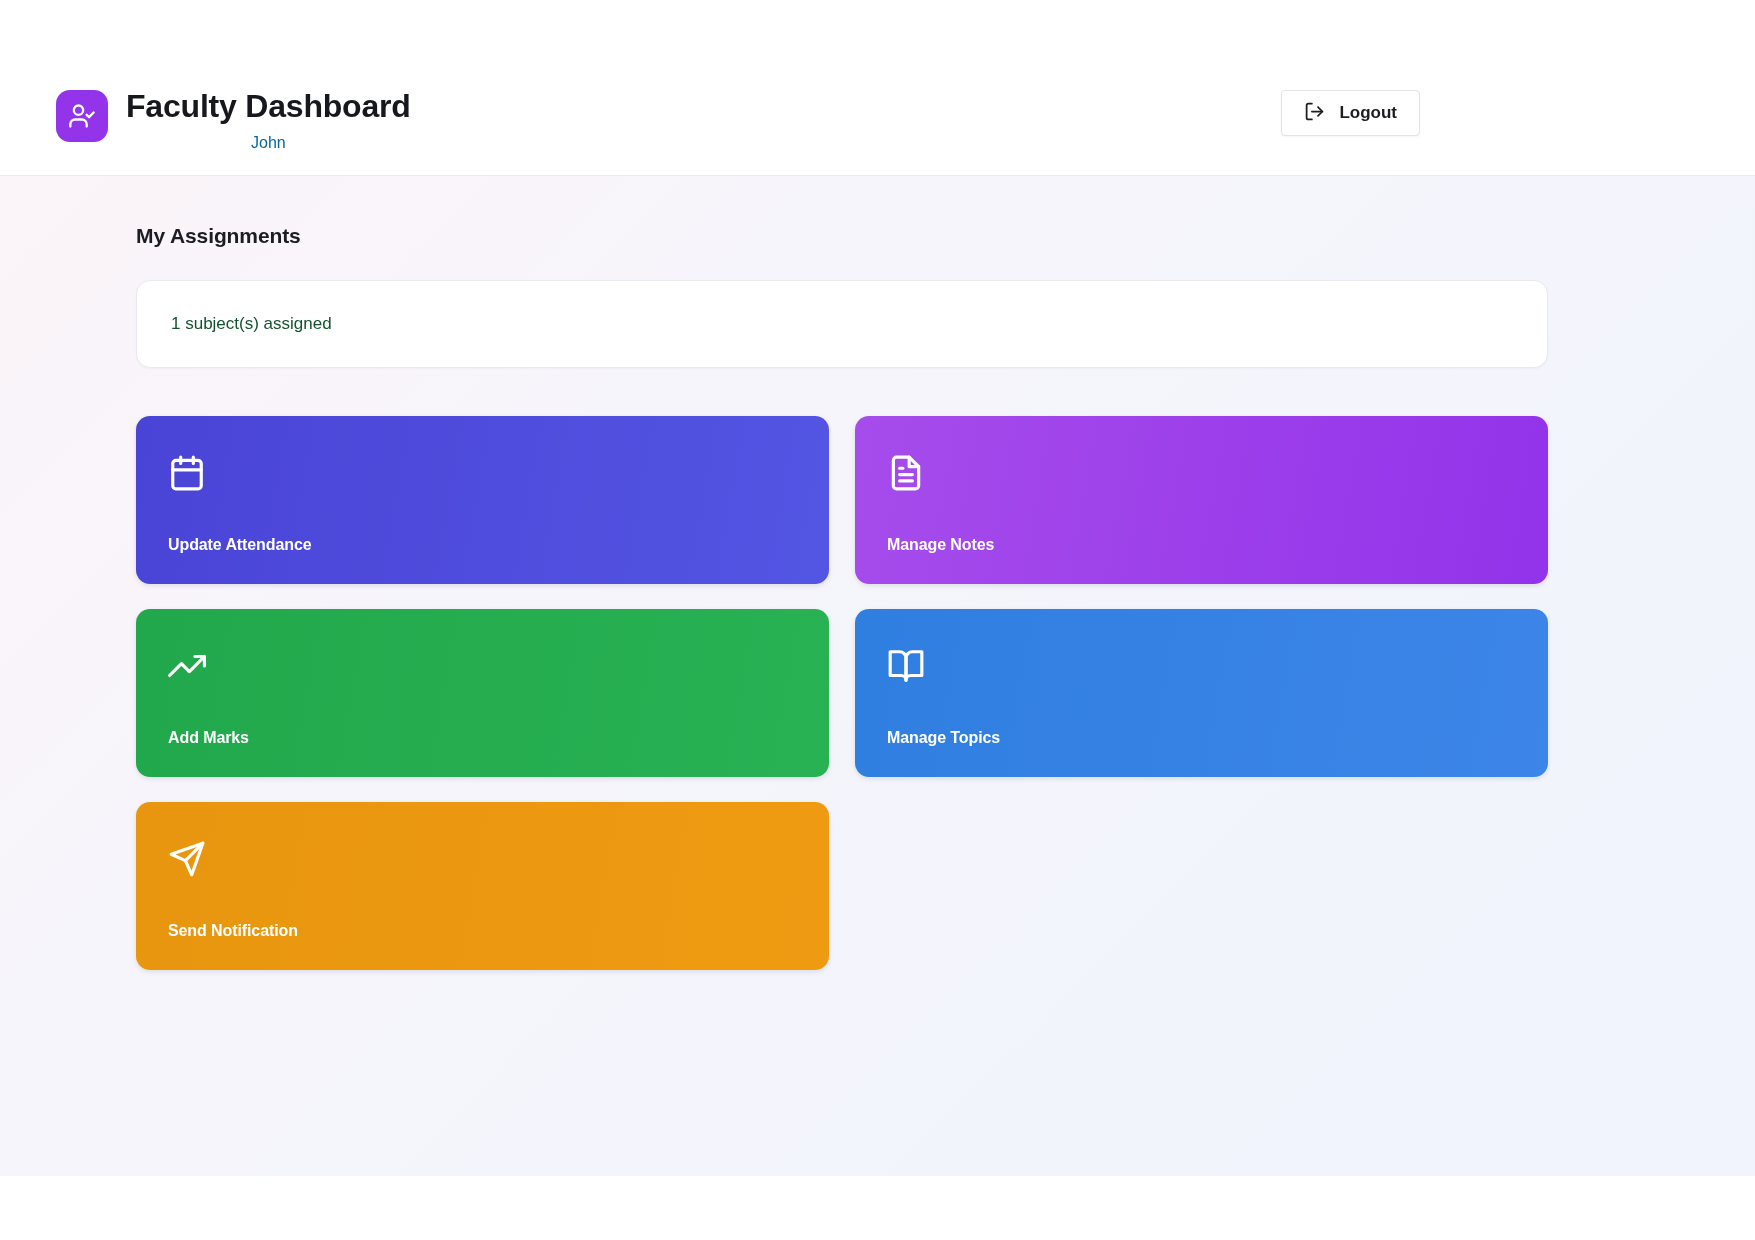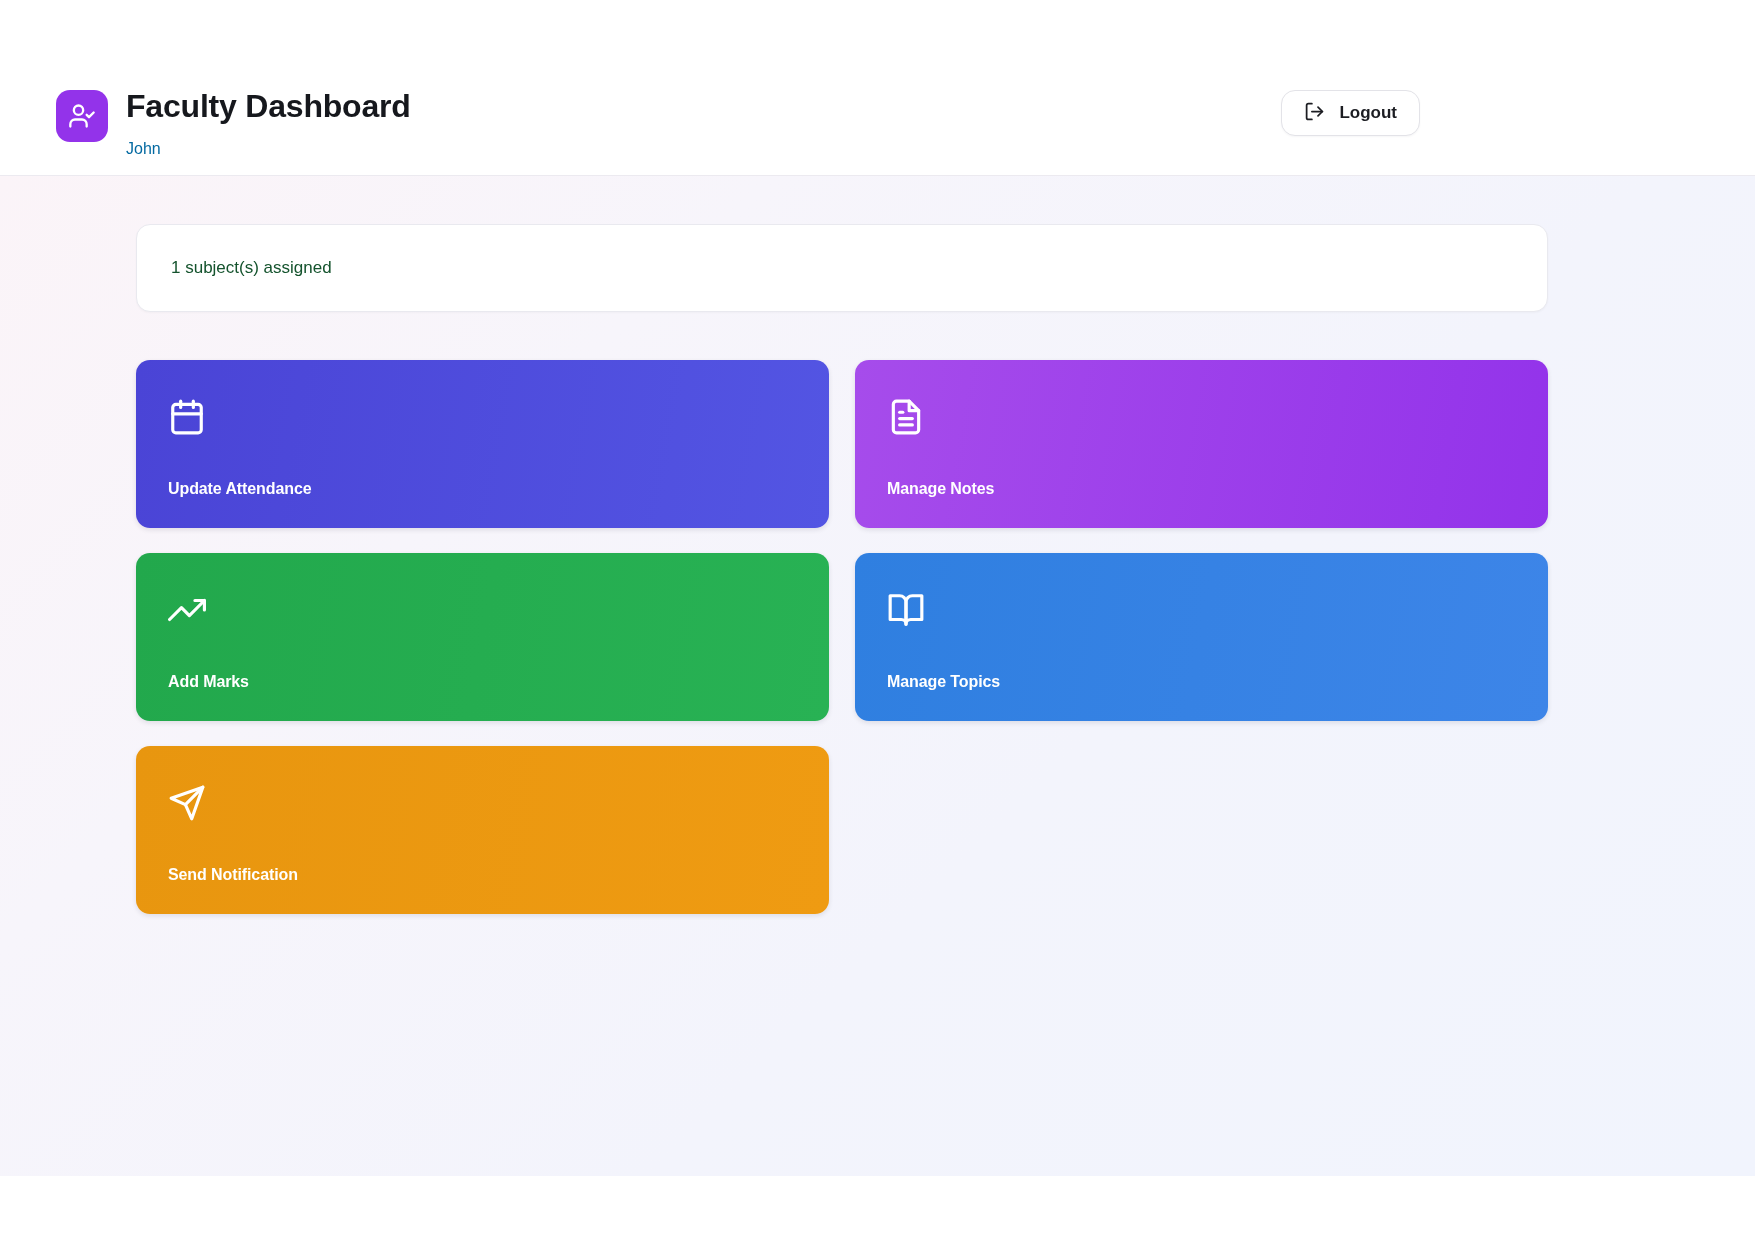--- a/index.html
+++ b/index.html
@@ -45,21 +45,21 @@
     border-radius: 14px;
     background: #9333ea;
     display: flex;
     align-items: center;
     justify-content: center;
     flex: 0 0 auto;
     margin-top: 4px;
   }
   .brand-badge svg { display: block; }
 
-  .brand-text { display: flex; flex-direction: column; gap: 12px; }
+  .brand-text { display: flex; flex-direction: column; gap: 6px; align-items: center; }
 
   .brand-title {
     font-size: 32px;
     font-weight: bold;
     color: #16181d;
     letter-spacing: -0.2px;
     line-height: 40px;
     white-space: nowrap;
   }
 
@@ -73,21 +73,21 @@
     position: absolute;
     right: 335px;
     top: 90px;
     height: 46px;
     padding: 0 22px;
     display: flex;
     align-items: center;
     gap: 14px;
     background: #ffffff;
     border: 1px solid #e3e3e8;
-    border-radius: 14px;
+    border-radius: 4px;
     cursor: pointer;
     box-shadow: 0 1px 2px rgba(16,24,40,0.04);
   }
   .logout-label {
     font-size: 17px;
     font-weight: bold;
     color: #1c1d22;
     white-space: nowrap;
   }
 
@@ -200,20 +200,21 @@
           <line x1="21" y1="12" x2="9" y2="12"></line>
         </svg>
       </span>
       <span class="logout-label">Logout</span>
     </div>
   </div>
 
   <div class="page">
     <div class="content">
 
+      <div class="section-title">My Assignments</div>
 
       <div class="assign-card">
         <span class="assign-text">1 subject(s) assigned</span>
       </div>
 
       <div class="grid">
 
         <div class="tile tile-attendance">
           <span class="tile-icon">
             <svg width="38" height="38" viewBox="0 0 24 24" fill="none" stroke="#ffffff" stroke-width="2" stroke-linecap="round" stroke-linejoin="round">

